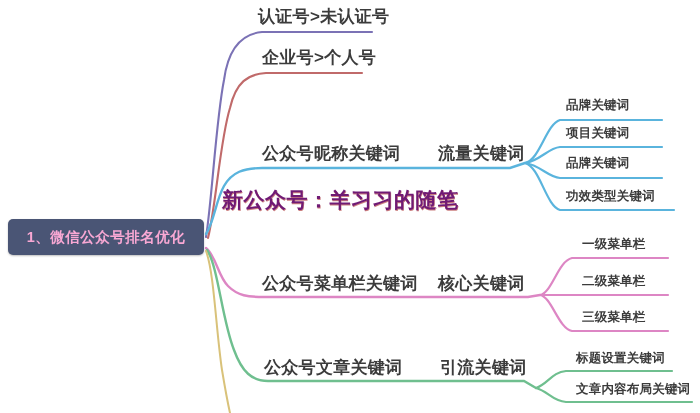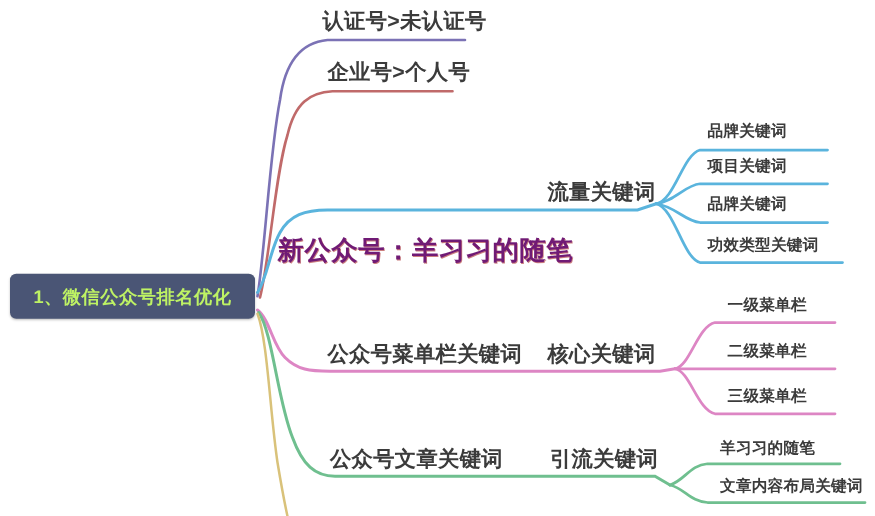--- a/index.html
+++ b/index.html
@@ -30,21 +30,21 @@
     width: 196px;
     height: 36px;
     background: #4a5575;
     border-radius: 5px;
     display: flex;
     align-items: center;
     justify-content: center;
     box-shadow: 0 1px 2px rgba(0,0,0,0.25);
   }
   .root-label {
-    color: #bef264;
+    color: #f9a8d4;
     font-size: 14.5px;
     font-weight: bold;
     letter-spacing: 0.5px;
     white-space: nowrap;
   }
   .node-label {
     position: absolute;
     font-size: 17px;
     font-weight: bold;
     color: #3b3b3b;
@@ -103,32 +103,33 @@
   </svg>
 
   <div class="root-node">
     <span class="root-label">1、微信公众号排名优化</span>
   </div>
 
   <div class="node-label" style="left:258px; top:8px;">认证号&gt;未认证号</div>
 
   <div class="node-label" style="left:262px; top:49px;">企业号&gt;个人号</div>
 
+  <div class="node-label" style="left:262px; top:145px;">公众号昵称关键词</div>
   <div class="node-label" style="left:438px; top:145px;">流量关键词</div>
   <div class="leaf-label" style="left:566px; top:99px;">品牌关键词</div>
   <div class="leaf-label" style="left:566px; top:127px;">项目关键词</div>
   <div class="leaf-label" style="left:566px; top:157px;">品牌关键词</div>
   <div class="leaf-label" style="left:566px; top:190px;">功效类型关键词</div>
 
   <div class="node-label" style="left:262px; top:275px;">公众号菜单栏关键词</div>
   <div class="node-label" style="left:438px; top:275px;">核心关键词</div>
   <div class="leaf-label" style="left:582px; top:238px;">一级菜单栏</div>
   <div class="leaf-label" style="left:582px; top:275px;">二级菜单栏</div>
   <div class="leaf-label" style="left:582px; top:311px;">三级菜单栏</div>
 
   <div class="node-label" style="left:264px; top:359px;">公众号文章关键词</div>
   <div class="node-label" style="left:440px; top:359px;text-align:right;">引流关键词</div>
-  <div class="leaf-label" style="left:576px; top:352px;">羊习习的随笔</div>
+  <div class="leaf-label" style="left:576px; top:352px;">标题设置关键词</div>
   <div class="leaf-label" style="left:576px; top:383px;">文章内容布局关键词</div>
 
   <div class="watermark">新公众号：羊习习的随笔</div>
 
 </div>
 
 </body></html>

